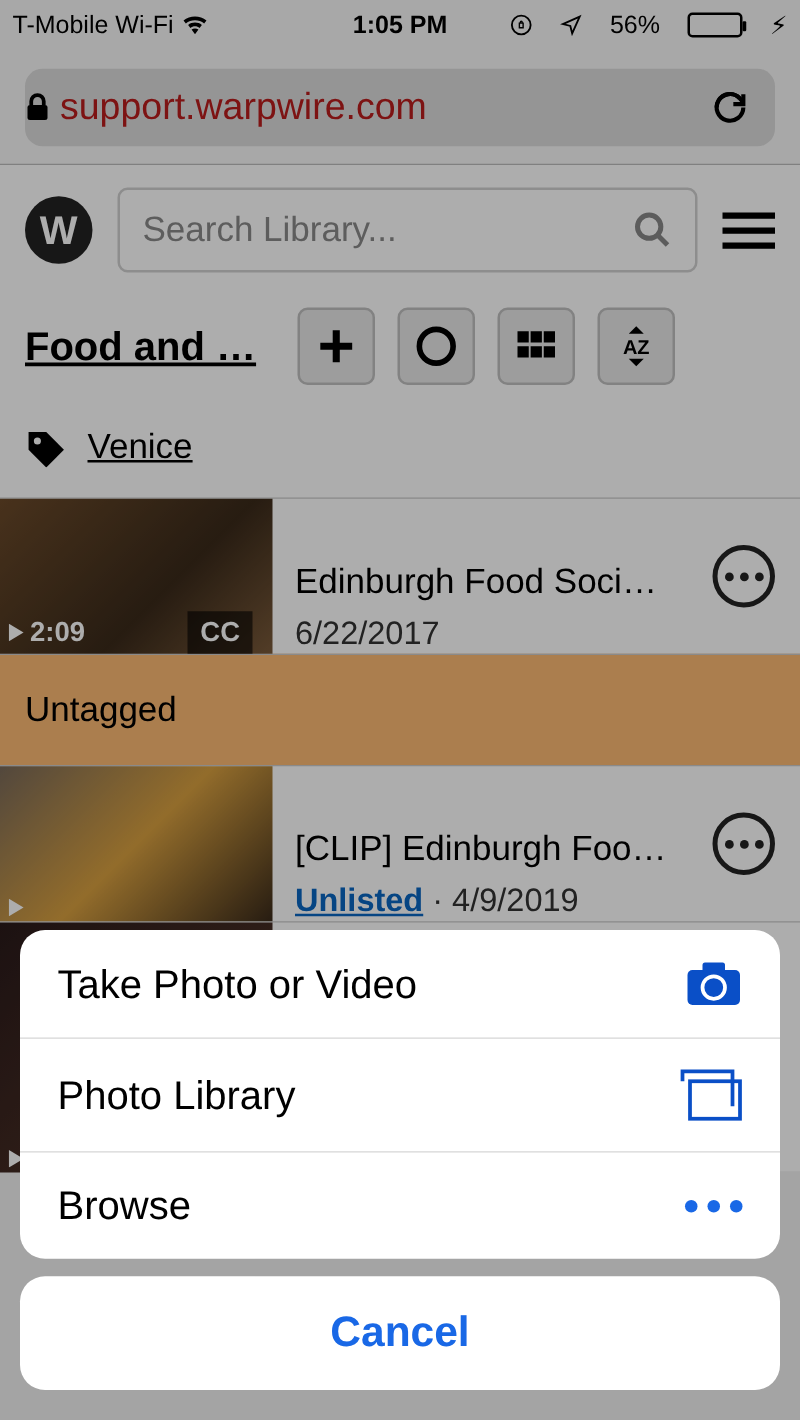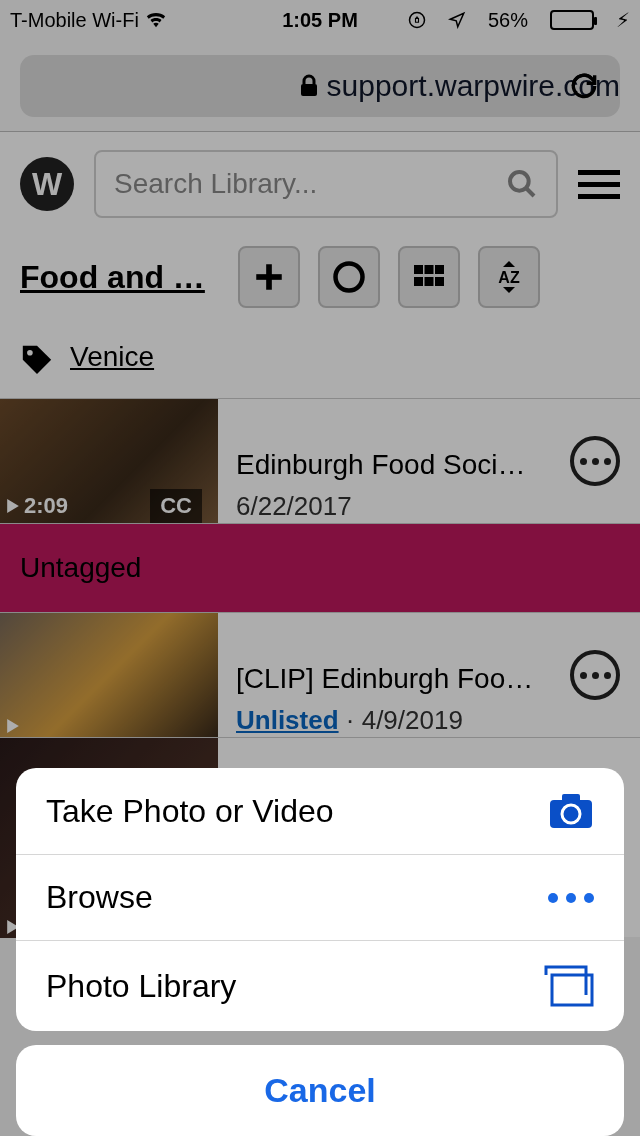--- a/index.html
+++ b/index.html
@@ -49,23 +49,23 @@
     background: #f8f8f8;
     border-bottom: 1px solid #bdbdbd;
   }
   .url-box {
     flex: 1;
     background: #dcdcdc;
     border-radius: 14px;
     height: 62px;
     display: flex;
     align-items: center;
-    justify-content: flex-end;
+    justify-content: flex-start;
     font-size: 30px;
-    color: #0f172a;
+    color: #b91c1c;
     position: relative;
   }
   .url-content { display:flex; align-items:center; gap:8px;}
   .lock-icon { width: 20px; height: 24px; }
   .reload-icon { position: absolute; right: 20px; }
 
   
   .app-header {
     display: flex;
     align-items: center;
@@ -169,35 +169,35 @@
     width:50px; height:50px; border:4px solid #222; border-radius:50%;
     display:flex; align-items:center; justify-content:center;
     margin-right:20px;
     flex-shrink:0;
   }
   .dots3 { display:flex; gap:5px; }
   .dots3 span { width:7px; height:7px; background:#222; border-radius:50%; }
 
   .section-header {
     font-size:28px; padding: 28px 20px;
-    background:#be185d;
+    background:#fdba74;
     border-top:1px solid #ccc;
   }
 
   
   .overlay {
     position:absolute; inset:0;
     background: rgba(0,0,0,0.32);
   }
 
   
   .sheet-wrap {
     position:absolute;
     left:16px; right:16px;
-    bottom: 0;
+    bottom: 24px;
   }
   .sheet {
     background:#fff;
     border-radius: 20px;
     overflow:hidden;
   }
   .sheet-item {
     display:flex;
     align-items:center;
     justify-content: space-between;
@@ -383,29 +383,29 @@
   <div class="sheet">
     <div class="sheet-item">
       <span>Take Photo or Video</span>
       <svg class="sheet-icon" width="46" height="38" viewBox="0 0 46 38">
           <rect x="2" y="8" width="42" height="28" rx="4" fill="#0a4fc7"></rect>
           <rect x="14" y="2" width="18" height="8" rx="2" fill="#0a4fc7"></rect>
           <circle cx="23" cy="22" r="9" fill="none" stroke="#fff" stroke-width="3"></circle>
         </svg>
     </div>
     <div class="sheet-item">
+      <span>Photo Library</span>
+      <svg class="sheet-icon" width="50" height="42" viewBox="0 0 50 42">
+          <rect x="8" y="10" width="40" height="30" fill="none" stroke="#0a4fc7" stroke-width="3"></rect>
+          <polyline points="8,10 8,2 48,2 48,30" fill="none" stroke="#0a4fc7" stroke-width="3" transform="translate(-6,0)"></polyline>
+        </svg>
+    </div>
+    <div class="sheet-item">
       <span>Browse</span>
       <div class="blue-dots">
           <span></span>
           <span></span>
           <span></span>
         </div>
     </div>
-    <div class="sheet-item">
-      <span>Photo Library</span>
-      <svg class="sheet-icon" width="50" height="42" viewBox="0 0 50 42">
-          <rect x="8" y="10" width="40" height="30" fill="none" stroke="#0a4fc7" stroke-width="3"></rect>
-          <polyline points="8,10 8,2 48,2 48,30" fill="none" stroke="#0a4fc7" stroke-width="3" transform="translate(-6,0)"></polyline>
-        </svg>
-    </div>
   </div>
   <div class="cancel-btn">Cancel</div>
 </div>
 
 </body></html>

